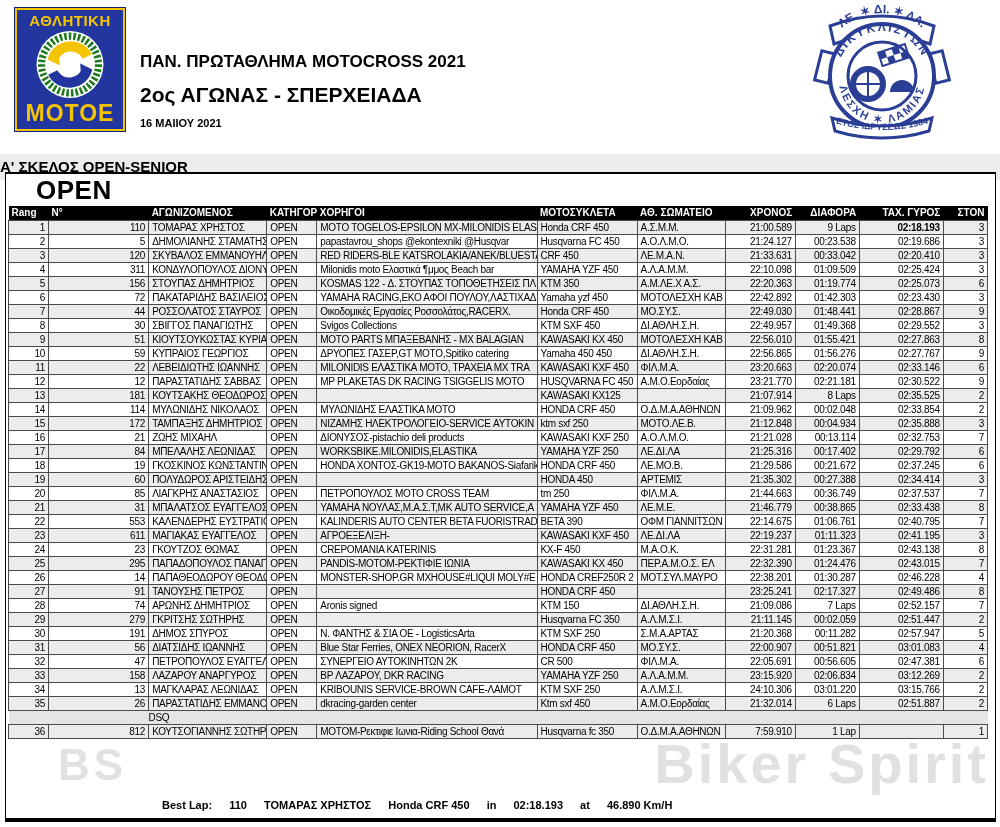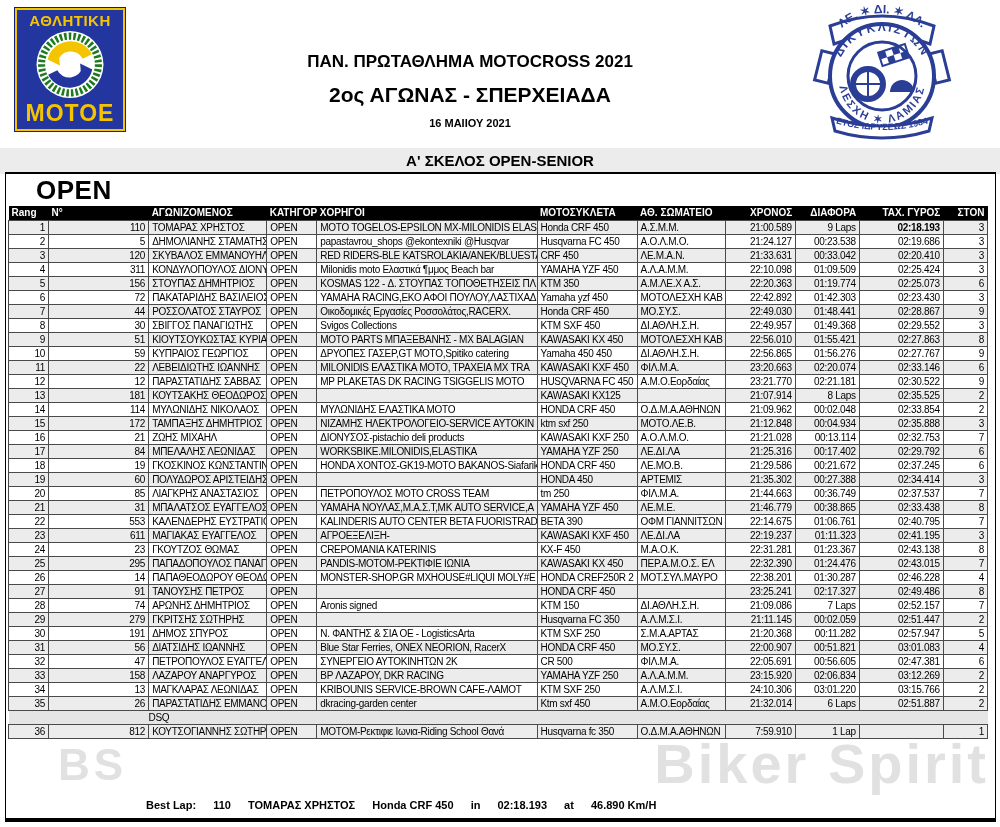--- a/index.html
+++ b/index.html
@@ -12,31 +12,31 @@
     position: absolute; left: 14px; top: 7px; width: 112px; height: 125px;
     background: #2336a0; border: 1px solid #13207a;
     box-shadow: inset 0 0 0 2px #f5c400;
     display: flex; flex-direction: column; align-items: center; justify-content: space-between;
     padding: 4px 2px;
   }
   .logo-left .t1 { color: #f5c400; font-weight: bold; font-size: 15px; letter-spacing: 0.5px; }
   .logo-left .t2 { color: #f5c400; font-weight: bold; font-size: 23px; letter-spacing: 1px; }
   .logo-left svg { width: 72px; height: 72px; }
 
-  .titles { position: absolute; left: 140px; right: 200px; top: 52px; text-align: center; }
+  .titles { position: absolute; left: 140px; right: 200px; top: 52px; }
   .titles .main { font-size: 17px; font-weight: bold; margin-bottom: 11px; }
   .titles .sub  { font-size: 21px; font-weight: bold; margin-bottom: 10px; }
   .titles .date { font-size: 11px; font-weight: bold; }
 
   .logo-right { position: absolute; right: 48px; top: 0; width: 140px; height: 140px; }
 
   
   .band {
-    height: 26px; line-height: 26px; background: #ececec; text-align: center;
-    font-size: 15px; font-weight: bold; margin-top: 8px;
+    height: 26px; line-height: 26px; background: #ececec; text-align: left;
+    font-size: 15px; font-weight: bold; margin-top: 14px;
   }
 
   
   .box {
     position: absolute; left: 5px; right: 4px; top: 172px; height: 650px;
     border: 1px solid #000; border-top-width: 2px; border-bottom-width: 4px;
     background: #fff;
   }
   .open-title { font-size: 26px; font-weight: bold; padding: 1px 0 2px 30px; height: 32px; letter-spacing: .5px; }
 
@@ -48,21 +48,21 @@
   table.results td {
     border: 1px solid #4a4a4a; font-size: 10px; height: 14px; line-height: 13px;
     padding: 0 3px; white-space: nowrap; overflow: hidden; letter-spacing: -0.3px;
   }
   table.results .l { text-align: left; }
   table.results .r { text-align: right; }
   tr.alt td { background: #ececec; }
   td.best { font-weight: bold; }
   tr.dsq-row td { border-left: none; border-right: none; background: #e5e5e5; padding-left: 140px; }
 
-  .bestlap { position: absolute; left: 140px; bottom: 7px; font-size: 11px; font-weight: bold; }
+  .bestlap { position: absolute; left: 156px; bottom: 7px; font-size: 11px; font-weight: bold; }
   .bestlap span { margin-right: 14px; }
 
   .wm { position: absolute; pointer-events: none; color: #bdbdbd; opacity: .45; font-weight: bold; z-index: 5; }
   .wm-bs   { left: 52px;  bottom: 28px; font-size: 44px; letter-spacing: 4px; }
   .wm-text { right: 6px;  bottom: 22px; font-size: 56px; letter-spacing: 3px; }
 
   .navy { fill: #2b3e96; }
 </style>
 </head>
 <body>

